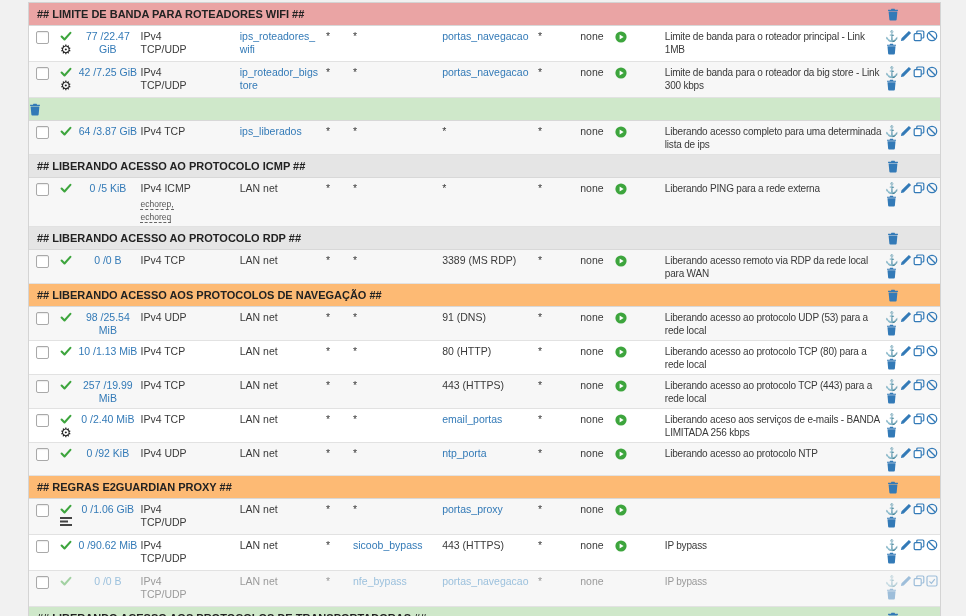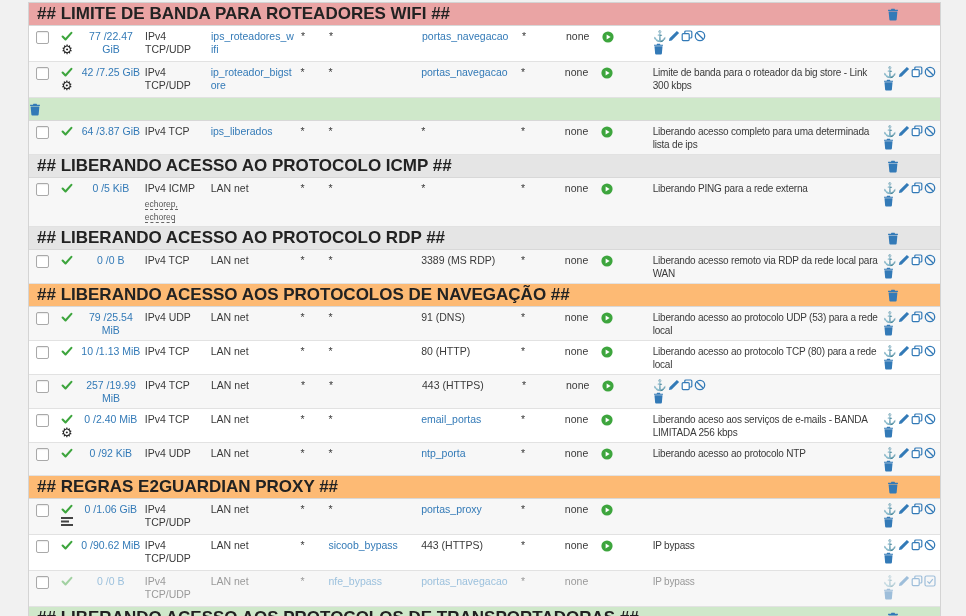--- a/index.html
+++ b/index.html
@@ -23,21 +23,21 @@
     height: 23px;
     border-bottom: 1px solid #d8d8d8;
   }
   .tone-red    { background: #eaa4a4; }
   .tone-green  { background: #cfe8ca; }
   .tone-yellow { background: #e5e5e5; }
   .tone-blue   { background: #fdba74; }
   .sep-title {
     flex: 1;
     padding-left: 8px;
-    font-size: 17px;
+    font-size: 11px;
     font-weight: bold;
     color: #222;
     white-space: nowrap;
   }
   .sep-actions { width: 53px; display: flex; }
   
   .rule-row {
     display: flex;
     align-items: flex-start;
     background: #fff;
@@ -48,21 +48,21 @@
   .cell {
     font-size: 10.5px;
     line-height: 13px;
     padding: 4px 3px 3px 3px;
     overflow-wrap: anywhere;
   }
   .c-cb      { width: 27px; padding-left: 7px; padding-top: 5px; }
   .c-status  { width: 22px; display: flex; flex-direction: column; align-items: center; gap: 2px; padding: 4px 0 0 0; }
   .c-states  { width: 64px; padding-left: 2px; padding-right: 0; text-align: center; }
   .c-proto   { width: 66px; }
-  .c-src     { width: 90px; }
+  .c-src     { width: 90px; margin-left: 36px; }
   .c-sport   { width: 28px; }
   .c-dst     { width: 93px; }
   .c-dport   { width: 100px; }
   .c-gw      { width: 44px; }
   .c-queue   { width: 36px; }
   .c-sched   { width: 52px; padding-top: 5px; }
   .c-desc    { width: 232px; font-size: 10px; letter-spacing: -0.2px; padding-right: 2px; }
   .c-actions { width: 59px; padding: 4px 0 2px 2px; }
   .actions-line { display: flex; gap: 1px; align-items: center; }
   .actions-line2 { margin-top: 1px; }
@@ -135,20 +135,21 @@
     <div class="cell c-gw">*</div>
     <div class="cell c-queue">none</div>
     <div class="cell c-sched">
       <span class="icon">
         <svg width="12" height="12" viewBox="0 0 12 12">
           <circle cx="6" cy="6" r="5.6" fill="#3da53d"></circle>
           <path d="M4.6 3.6L8.6 6 4.6 8.4z" fill="#fff"></path>
         </svg>
       </span>
     </div>
+    <div class="cell c-desc">Limite de banda para o roteador principal - Link 1MB</div>
     <div class="cell c-actions">
       <div class="actions-line">
         <span class="icon anchor-glyph">⚓</span>
         <span class="icon">
           <svg width="12" height="12" viewBox="0 0 12 12" fill="#337ab7">
             <path d="M.9 11.1l.6-2.8 7.4-7.4 2.2 2.2-7.4 7.4-2.8.6z"></path>
           </svg>
         </span>
         <span class="icon">
           <svg width="12" height="12" viewBox="0 0 12 12">
@@ -479,21 +480,21 @@
       <span class="checkbox"></span>
     </div>
     <div class="cell c-status">
       <span class="icon">
         <svg width="12" height="12" viewBox="0 0 12 12">
           <path d="M1.6 6.6l2.9 2.9L10.4 2.9" fill="none" stroke="#3da53d" stroke-width="2.1" stroke-linecap="round" stroke-linejoin="round"></path>
         </svg>
       </span>
 
     </div>
-    <div class="cell c-states"><a class="link">79 /25.54 MiB</a></div>
+    <div class="cell c-states"><a class="link">98 /25.54 MiB</a></div>
     <div class="cell c-proto">
       <span>IPv4 UDP</span>
       <span class="proto-notes"></span>
     </div>
     <div class="cell c-src"><span>LAN net</span></div>
     <div class="cell c-sport">*</div>
     <div class="cell c-dst"><span>*</span></div>
     <div class="cell c-dport"><span>91 (DNS)</span></div>
     <div class="cell c-gw">*</div>
     <div class="cell c-queue">none</div>
@@ -626,20 +627,21 @@
     <div class="cell c-gw">*</div>
     <div class="cell c-queue">none</div>
     <div class="cell c-sched">
       <span class="icon">
         <svg width="12" height="12" viewBox="0 0 12 12">
           <circle cx="6" cy="6" r="5.6" fill="#3da53d"></circle>
           <path d="M4.6 3.6L8.6 6 4.6 8.4z" fill="#fff"></path>
         </svg>
       </span>
     </div>
+    <div class="cell c-desc">Liberando acesso ao protocolo TCP (443) para a rede local</div>
     <div class="cell c-actions">
       <div class="actions-line">
         <span class="icon anchor-glyph">⚓</span>
         <span class="icon">
           <svg width="12" height="12" viewBox="0 0 12 12" fill="#337ab7">
             <path d="M.9 11.1l.6-2.8 7.4-7.4 2.2 2.2-7.4 7.4-2.8.6z"></path>
           </svg>
         </span>
         <span class="icon">
           <svg width="12" height="12" viewBox="0 0 12 12">

